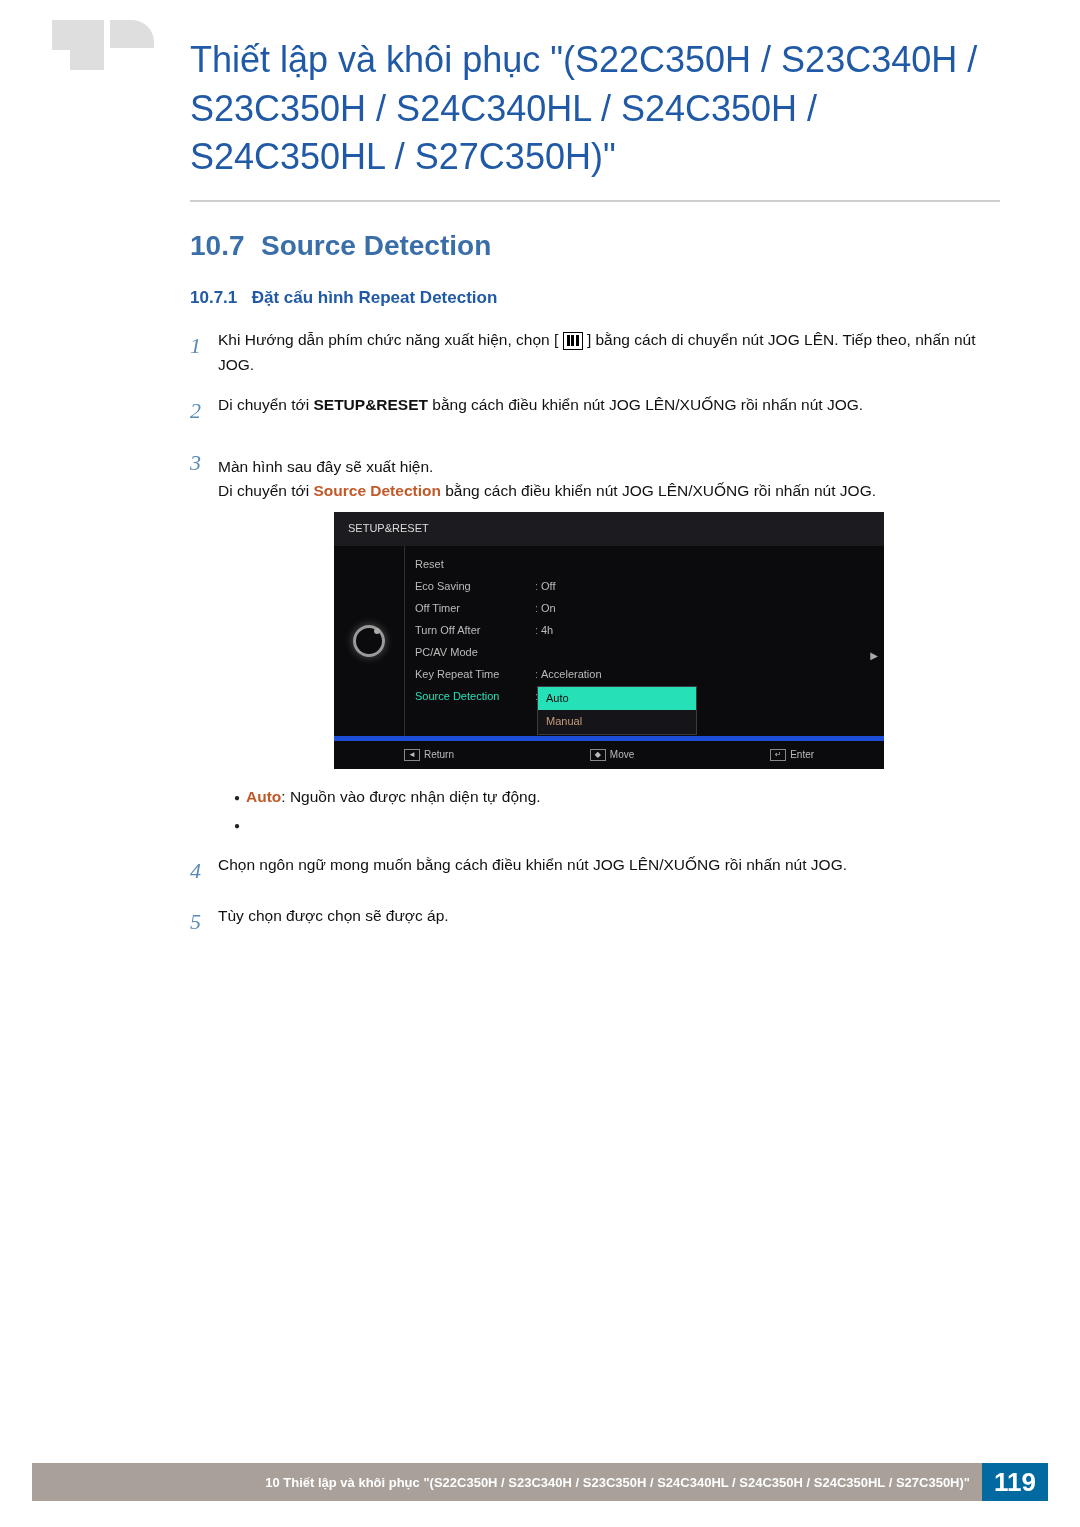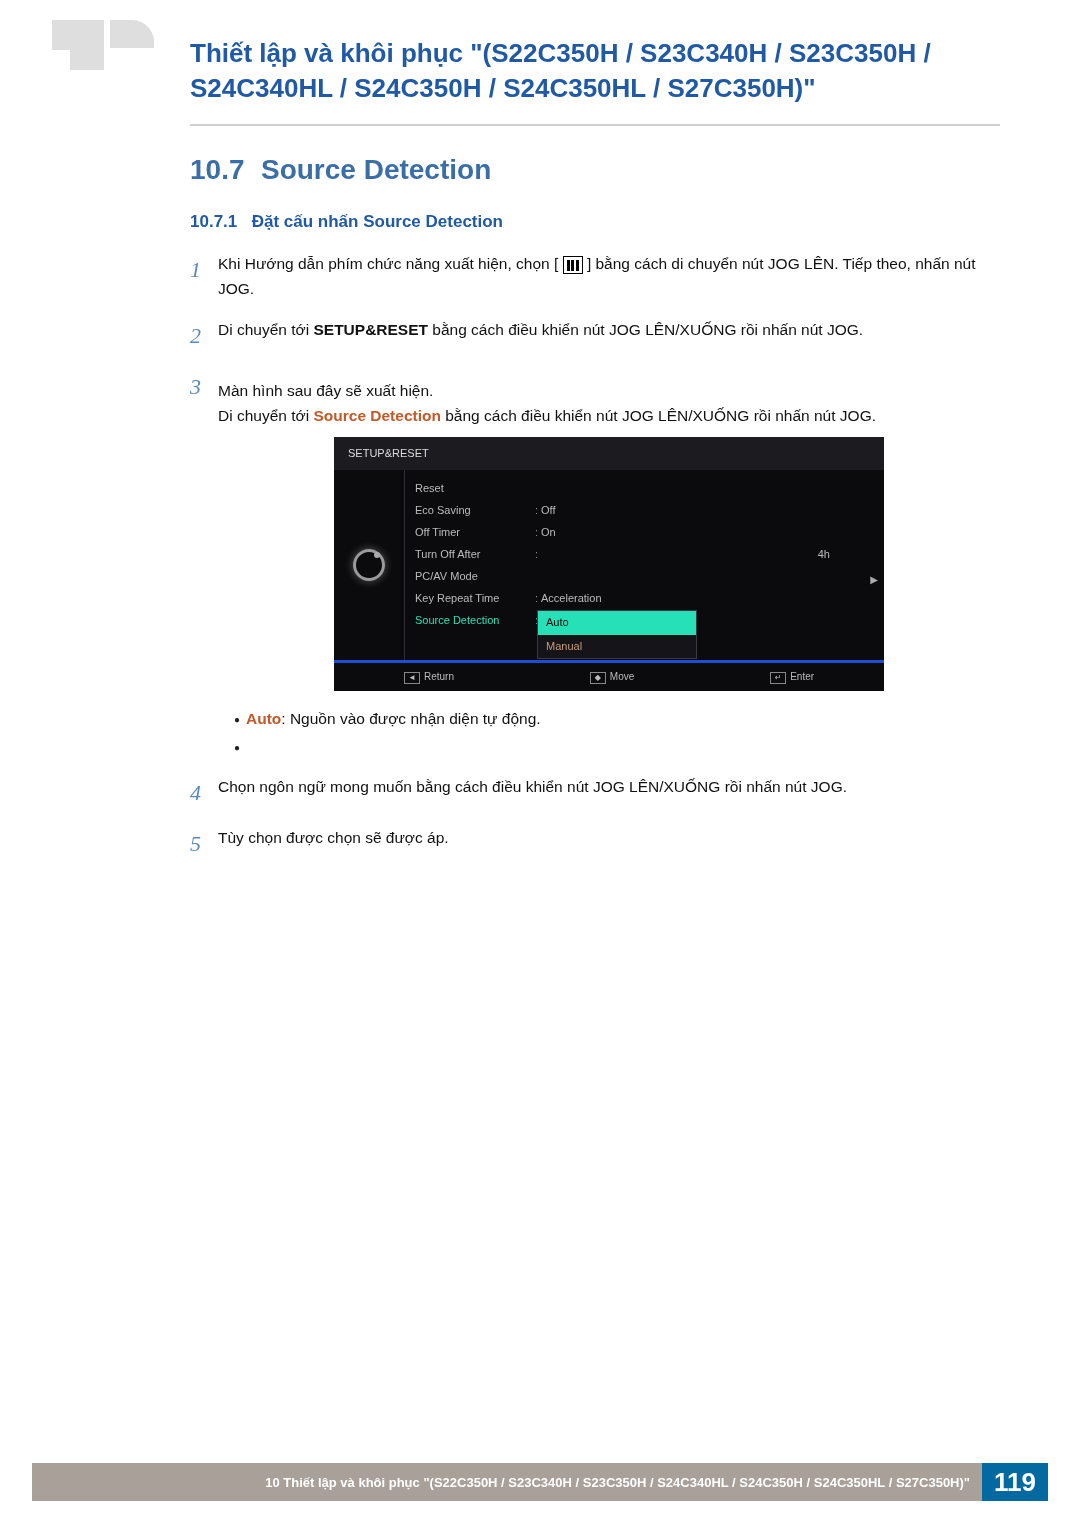--- a/index.html
+++ b/index.html
@@ -1,20 +1,20 @@
 <!DOCTYPE html>
 <html><head>
 <meta charset="utf-8">
 <style>
   * { margin:0; padding:0; box-sizing:border-box; }
   body { font-family:Arial,Helvetica,sans-serif; background:#fff; width:1080px; height:1527px; position:relative; color:#111; }
   .top-silhouette { position:absolute; left:0; top:20px; width:150px; height:90px; }
   .sil-sq { position:absolute; background:#dedede; }
   .main { padding:36px 80px 0 190px; }
-  .chapter-title { color:#2059a5; font-size:26px; font-weight:bold; line-height:1.35; }
+  .chapter-title { color:#2059a5; font-size:36px; font-weight:normal; line-height:1.35; }
   .hr { border-top:2px solid #cfcfcf; margin-top:18px; margin-bottom:28px; }
   .section-num { color:#3a6ea8; font-size:28px; font-weight:bold; }
   .section-title { color:#3a6ea8; font-size:28px; font-weight:bold; margin-left:12px; }
   .lead { font-size:16px; margin-top:28px; }
   .accent { color:#c15a28; font-weight:bold; }
   .subsection-row { margin-top:26px; }
   .subsec-num { color:#2059a5; font-weight:bold; font-size:17px; }
   .subsec-title { color:#2059a5; font-weight:bold; font-size:17px; margin-left:10px; }
   .steps { margin-top:20px; }
   .step { display:flex; margin-bottom:16px; font-size:15.5px; line-height:1.6; }
@@ -36,21 +36,21 @@
   .osd-key { width:120px; color:#bbb; }
   .osd-sep { width:6px; color:#888; }
   .osd-val { color:#bbb; flex:1; }
   .osd-row.active .osd-key { color:#26e0b8; }
   .osd-dd { position:absolute; left:132px; width:160px; background:#151519; border:1px solid #3a3a40; top:calc(22px*6 + 8px); }
   .osd-dd .opt { padding:3px 8px; }
   .osd-dd .opt.sel { background:#26e0b8; color:#0b0b0d; }
   .osd-dd .opt.nosel { color:#c79c78; }
   .osd-arrow-dn { text-align:center; color:#666; font-size:10px; margin-top:4px; }
   .osd-chevron { position:absolute; right:6px; top:calc(22px*4 + 14px); color:#aaa; font-size:10px; }
-  .osd-footer { display:flex; justify-content:space-around; padding:6px 2px; border-top:3px solid #1d4ed8; font-size:10px; color:#bbb; align-items:center; }
+  .osd-footer { display:flex; justify-content:space-around; padding:6px 2px; border-top:5px solid #1d4ed8; font-size:10px; color:#bbb; align-items:center; }
   .osd-footer .ico { display:inline-block; width:16px; height:12px; border:1px solid #888; margin-right:4px; vertical-align:middle; font-size:8px; text-align:center; line-height:10px; }
   .bullets { margin:6px 0 2px 10px; }
   .bullet { display:flex; font-size:15.5px; line-height:1.8; }
   .bdot { width:18px; text-align:center; color:#222; font-size:10px; margin-top:6px; }
   .footer-bar { position:absolute; left:32px; right:32px; bottom:26px; height:38px; display:flex; align-items:stretch;margin-top:46px; }
   .footer-text { flex:1; background:#a8a099; color:#fff; font-size:13px; font-weight:bold; display:flex; align-items:center; justify-content:flex-end; padding-right:12px; }
   .footer-num { width:66px; background:#0369a1; color:#fff; font-size:26px; font-weight:bold; display:flex; align-items:center; justify-content:center; }
 </style>
 </head>
 <body>
@@ -66,21 +66,21 @@
   <div class="hr"></div>
 
   <div>
     <span class="section-num">10.7</span>
     <span class="section-title">Source Detection</span>
   </div>
 
 
   <div class="subsection-row">
     <span class="subsec-num">10.7.1</span>
-    <span class="subsec-title">Đặt cấu nhấn Source Detection</span>
+    <span class="subsec-title">Đặt cấu hình Repeat Detection</span>
   </div>
 
   <div class="steps">
 
     <div class="step">
       <div class="step-num">1</div>
       <div class="step-body">
         <span>Khi Hướng dẫn phím chức năng xuất hiện, chọn [</span>
         <span class="menu-icon-box">
             <span class="menu-bars">
@@ -127,21 +127,21 @@
                     <div class="osd-val">Off</div>
                   </div>
                 <div class="osd-row">
                     <div class="osd-key">Off Timer</div>
                     <div class="osd-sep">:</div>
                     <div class="osd-val">On</div>
                   </div>
                 <div class="osd-row">
                     <div class="osd-key">Turn Off After</div>
                     <div class="osd-sep">:</div>
-                    <div class="osd-val" style="text-align:right;padding-right:40px;">4h</div>
+                    <div class="osd-val" style="text-align:left;padding-right:40px;">4h</div>
                   </div>
                 <div class="osd-row">
                     <div class="osd-key">PC/AV Mode</div>
                     <div class="osd-sep"></div>
                     <div class="osd-val"></div>
                   </div>
                 <div class="osd-row">
                     <div class="osd-key">Key Repeat Time</div>
                     <div class="osd-sep">:</div>
                     <div class="osd-val">Acceleration</div>

